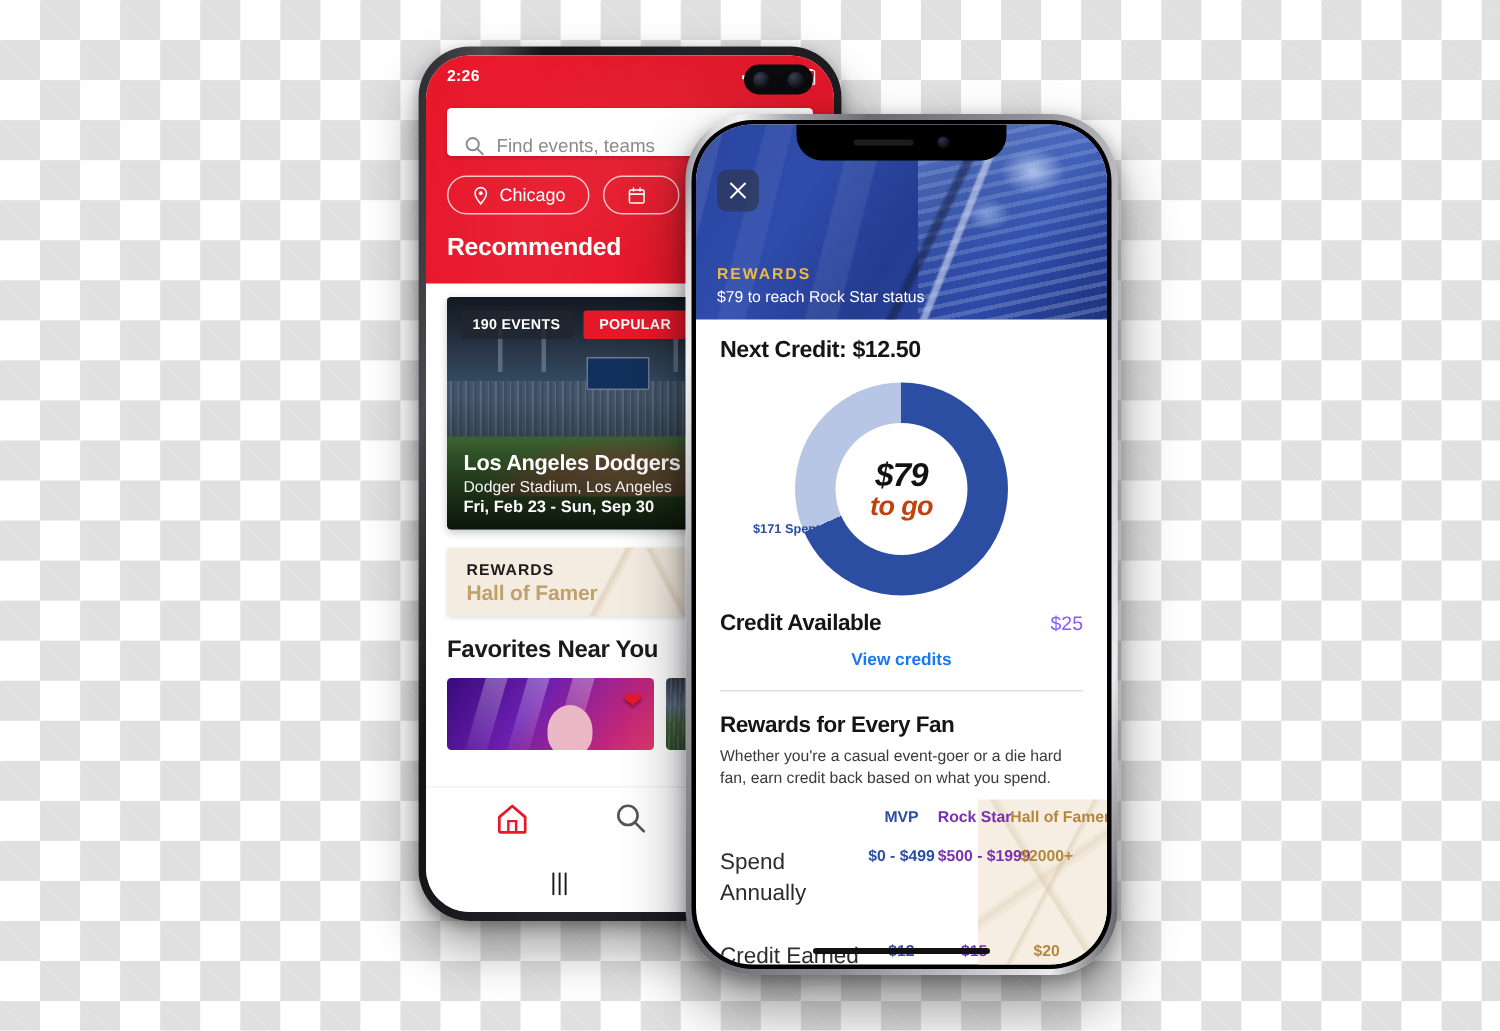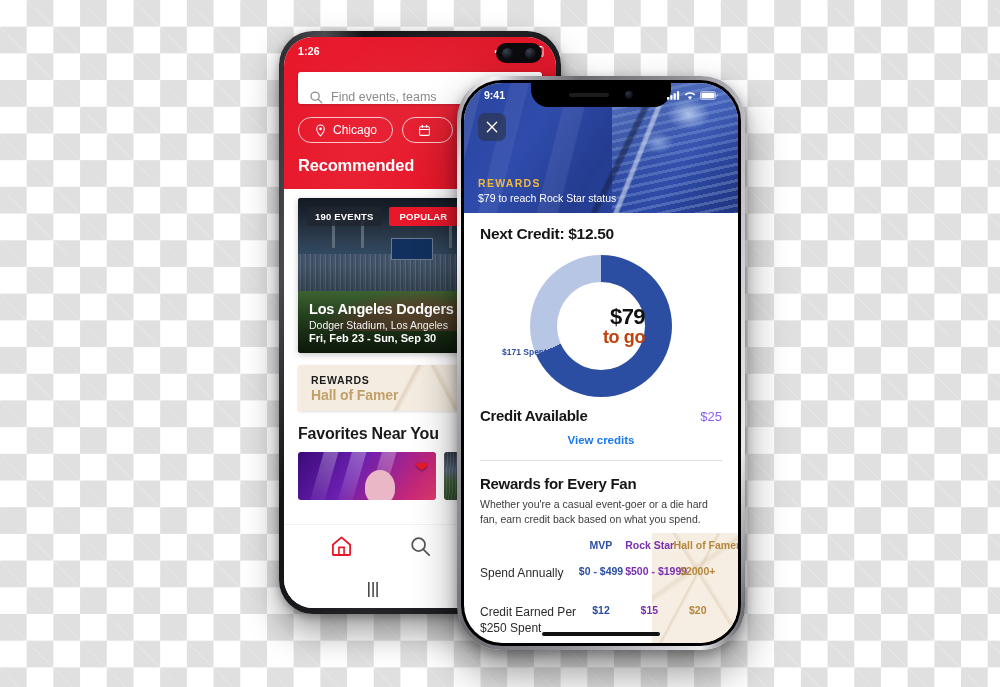--- a/index.html
+++ b/index.html
@@ -245,22 +245,23 @@
   .i-next-credit { font-size:15.5px; font-weight:bold; color:#151515; letter-spacing:-.3px; }
   .i-donut-wrap { position:relative; height:150px; margin-top:10px; }
   .i-donut {
     position:absolute; left:50%; transform:translateX(-50%); top:2px;
     width:142px; height:142px; border-radius:50%;
     background: conic-gradient(#2b4ea2 0deg 246deg, #b6c6e4 246deg 360deg);
     display:flex; align-items:center; justify-content:center;
   }
   .i-donut-hole {
     width:88px; height:88px; border-radius:50%; background:#fff;
-    display:flex; flex-direction:column; align-items:flex-end; justify-content:center;
+    display:flex; flex-direction:column; align-items:center; justify-content:center;
     line-height:1.05;
+    font-style:italic;
   }
   .i-donut-amt { font-size:22px; font-weight:bold; color:#121212; letter-spacing:-.6px; }
   .i-donut-go { font-size:18px; font-weight:bold; color:#c2410c; letter-spacing:-.4px; }
   .i-spent-label {
     position:absolute; left:2px; top:94px; font-size:8.5px; font-weight:bold;
     color:#2b4ea2; display:flex; align-items:center; gap:3px;padding-left:20px;
   }
   .i-spent-label .tri {
     width:0;height:0;border-left:3.5px solid #2b4ea2;border-top:3px solid transparent;border-bottom:3px solid transparent;
   }
@@ -276,41 +277,41 @@
   .i-table { position:relative; margin-top:12px; }
   .i-hof-bg {
     position:absolute; right:-16px; top:-6px; width:86px; bottom:-40px;
     background:#f6eee2;
     background-image:
       linear-gradient(118deg, transparent 40%, rgba(208,186,152,.4) 41%, transparent 43%),
       linear-gradient(58deg, transparent 62%, rgba(208,186,152,.36) 63%, transparent 66%),
       linear-gradient(145deg, transparent 30%, rgba(214,196,170,.36) 32%, transparent 35%);
   }
   .i-trow { position:relative; display:flex; align-items:flex-start; }
-  .i-tc-label { width:40%; font-size:12px; color:#2c2c2c; line-height:1.35; }
+  .i-tc-label { width:40%; font-size:15px; color:#2c2c2c; line-height:1.35; }
   .i-tc { width:20%; text-align:center; font-size:10.5px; font-weight:bold; white-space:nowrap; }
   .i-th { font-size:10.5px; font-weight:bold; }
   .i-mvp { color:#2b4ea2; }
   .i-rockstar { color:#7a2fb0; }
   .i-hof { color:#b5873c; }
   .i-home-ind {
     position:absolute; left:50%; transform:translateX(-50%); bottom:7px;
     width:118px; height:4px; border-radius:3px; background:#111; z-index:9;
   }
 </style>
 </head>
 <body>
 
 <div id="android-phone">
   <div id="android-screen">
 
     <div class="a-hero">
 
       <div class="a-statusbar">
-        <span>1:26</span>
+        <span>2:26</span>
         <span class="a-status-right">
           <svg width="11" height="11" viewBox="0 0 24 24">
               <path fill="#fff" d="M4 9v6h4l5 5V4L8 9H4zm14.5 3l2.5 2.5-1 1L17.5 13 15 15.5l-1-1L16.5 12 14 9.5l1-1 2.5 2.5L20 8.5l1 1L18.5 12z"></path>
             </svg>
           <svg width="11" height="11" viewBox="0 0 24 24">
               <path fill="#fff" d="M12 21l10-13a15 15 0 00-20 0z"></path>
             </svg>
           <svg width="10" height="10" viewBox="0 0 24 24">
               <path fill="#fff" d="M2 22h3v-6H2v6zm5 0h3V12H7v10zm5 0h3V7h-3v15zm5 0h3V2h-3v20z"></path>
             </svg>
@@ -440,40 +441,20 @@
         <span class="i-speaker"></span>
         <span class="i-cam"></span>
       </div>
 
       <div class="i-hero">
         <div class="i-hero-player"></div>
         <div class="i-hero-rays"></div>
         <div class="i-hero-pole2"></div>
         <div class="i-hero-pole"></div>
 
-        <div class="i-statusbar">
-          <span>9:41</span>
-          <span class="i-status-right">
-            <svg width="13" height="9" viewBox="0 0 18 12">
-                <rect x="0" y="8" width="3" height="4" rx=".7" fill="#fff"></rect>
-                <rect x="4.6" y="5.7" width="3" height="6.3" rx=".7" fill="#fff"></rect>
-                <rect x="9.2" y="3" width="3" height="9" rx=".7" fill="#fff"></rect>
-                <rect x="13.8" y="0" width="3" height="12" rx=".7" fill="#fff"></rect>
-              </svg>
-            <svg width="12" height="9" viewBox="0 0 24 18">
-                <path fill="#fff" d="M12 17.5l4.2-5.4a6.6 6.6 0 00-8.4 0z"></path>
-                <path fill="#fff" d="M12 5.6a13 13 0 00-8.6 3.2L1.5 6.5A16 16 0 0122.5 6.5l-1.9 2.3A13 13 0 0012 5.6z"></path>
-              </svg>
-            <svg width="18" height="9" viewBox="0 0 26 12">
-                <rect x="0.6" y="0.6" width="22" height="10.8" rx="3" fill="none" stroke="#fff" stroke-width="1.2" opacity=".85"></rect>
-                <rect x="2.2" y="2.2" width="18.8" height="7.6" rx="1.9" fill="#fff"></rect>
-                <path d="M24.3 4.2v3.6a2 2 0 000-3.6z" fill="#fff" opacity=".85"></path>
-              </svg>
-          </span>
-        </div>
 
         <div class="i-close">
           <svg width="14" height="14" viewBox="0 0 24 24">
               <line x1="4" y1="4" x2="20" y2="20" stroke="#fff" stroke-width="2.3" stroke-linecap="round"></line>
               <line x1="20" y1="4" x2="4" y2="20" stroke="#fff" stroke-width="2.3" stroke-linecap="round"></line>
             </svg>
         </div>
 
         <div class="i-hero-text">
           <div class="i-hero-rw">REWARDS</div>

